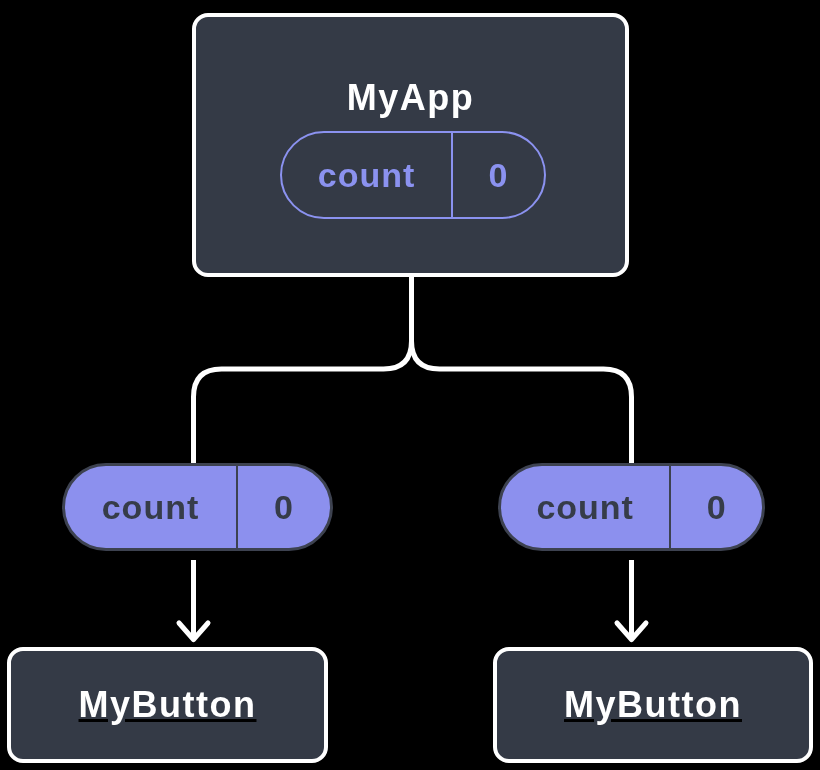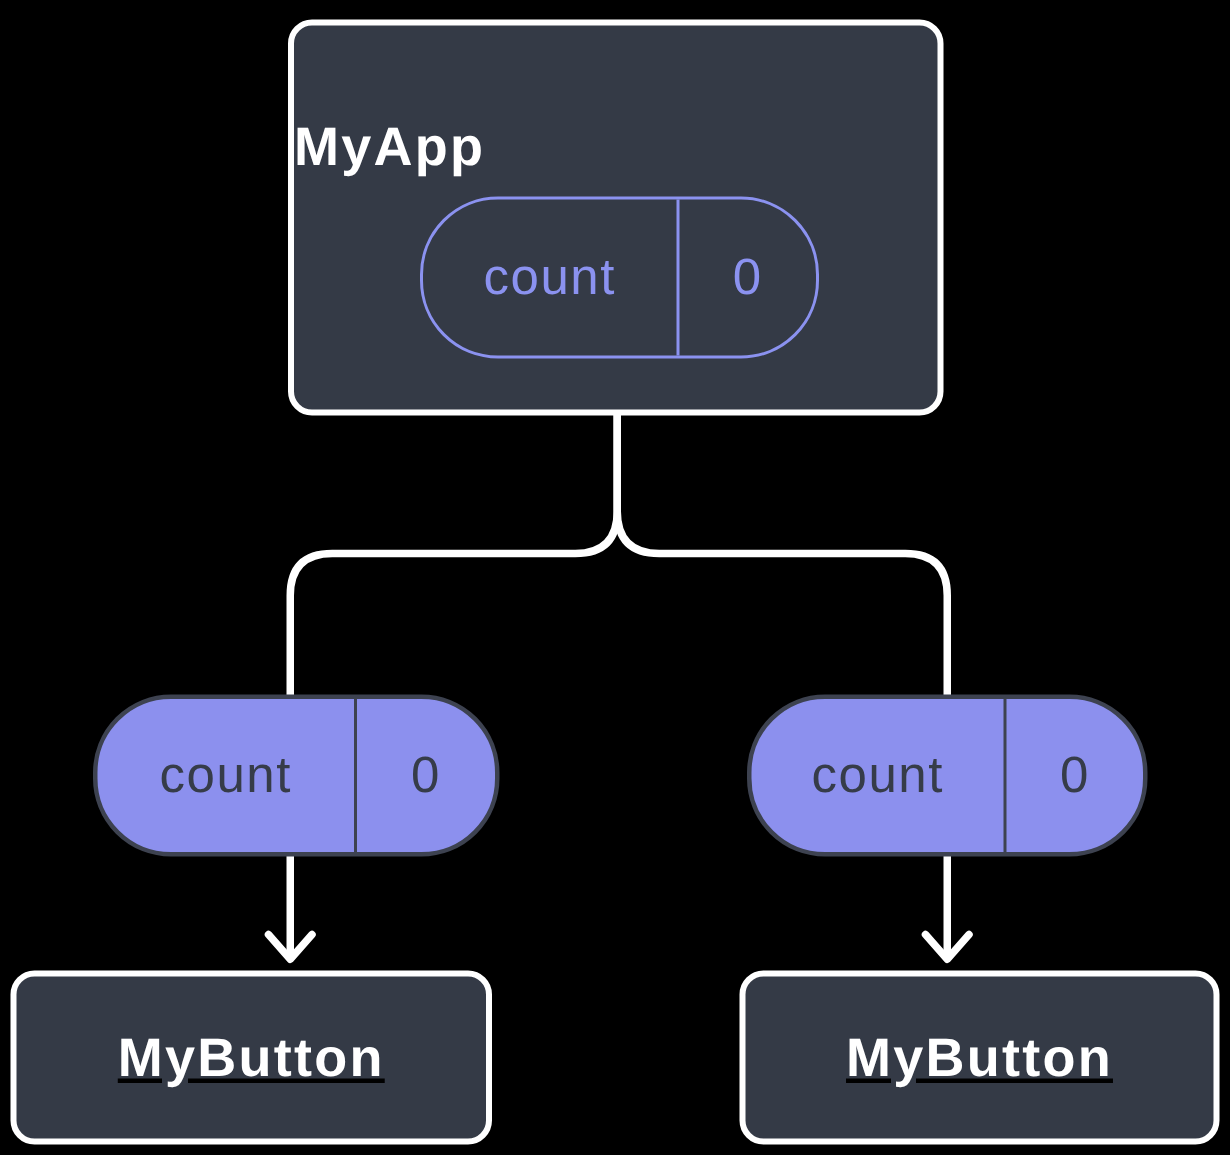--- a/index.html
+++ b/index.html
@@ -30,43 +30,43 @@
     background: var(--node-fill, #343A46);
     border: 4px solid var(--node-border, #FFFFFF);
     border-radius: 16px;
     box-sizing: border-box;
   }
   .node-title {
     color: var(--node-title, #FFFFFF);
     font-size: 36px;
     font-weight: 700;
     letter-spacing: 1.5px;
-    text-align: left;
+    text-align: center;
     white-space: nowrap;
   }
   .node-app {
     left: 192px;
     top: 13px;
     width: 437px;
     height: 264px;
   }
   .app-title {
     position: absolute;
     left: 0;
     right: 0;
     top: 60px;
   }
   .pill {
     display: flex;
     align-items: stretch;
-    height: 108px;
+    height: 88px;
     border-radius: 52px;
     box-sizing: border-box;
     font-size: 34px;
-    font-weight: 400;
+    font-weight: 700;
     letter-spacing: 1px;
     z-index: 2;
   }
   .pill-seg {
     display: flex;
     align-items: center;
     justify-content: center;
   }
   .pill-name {
     width: 65%;

